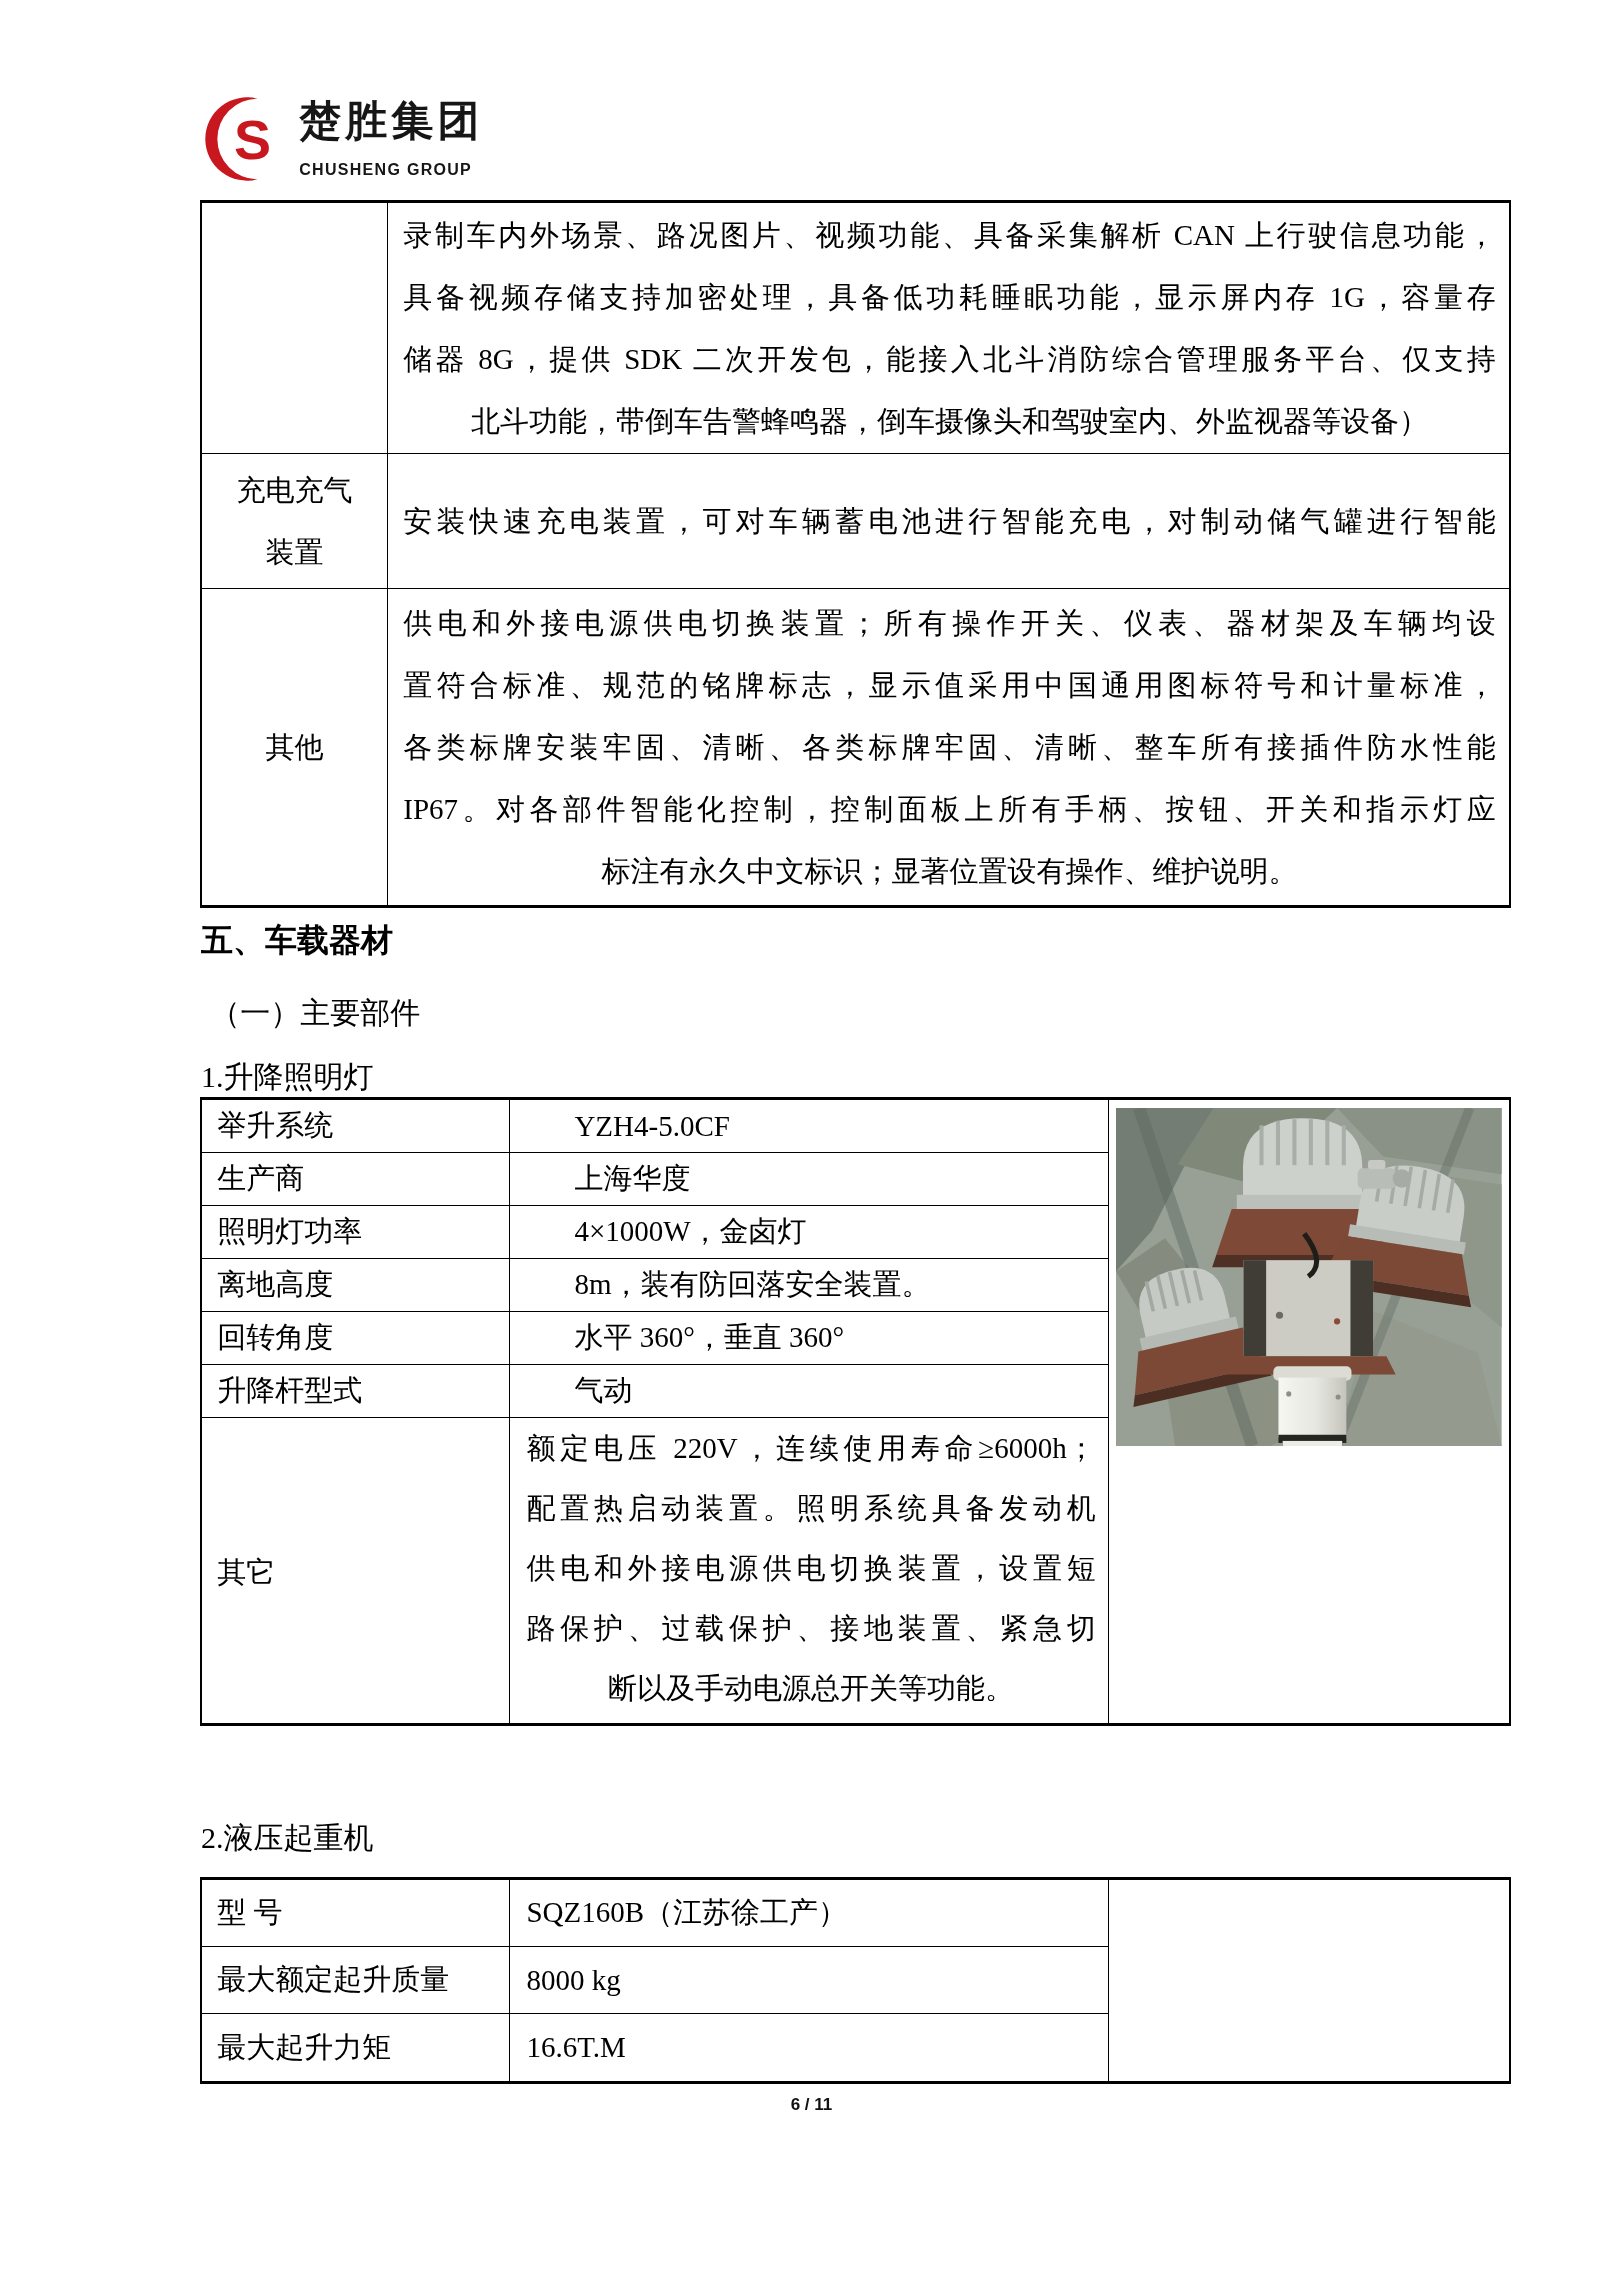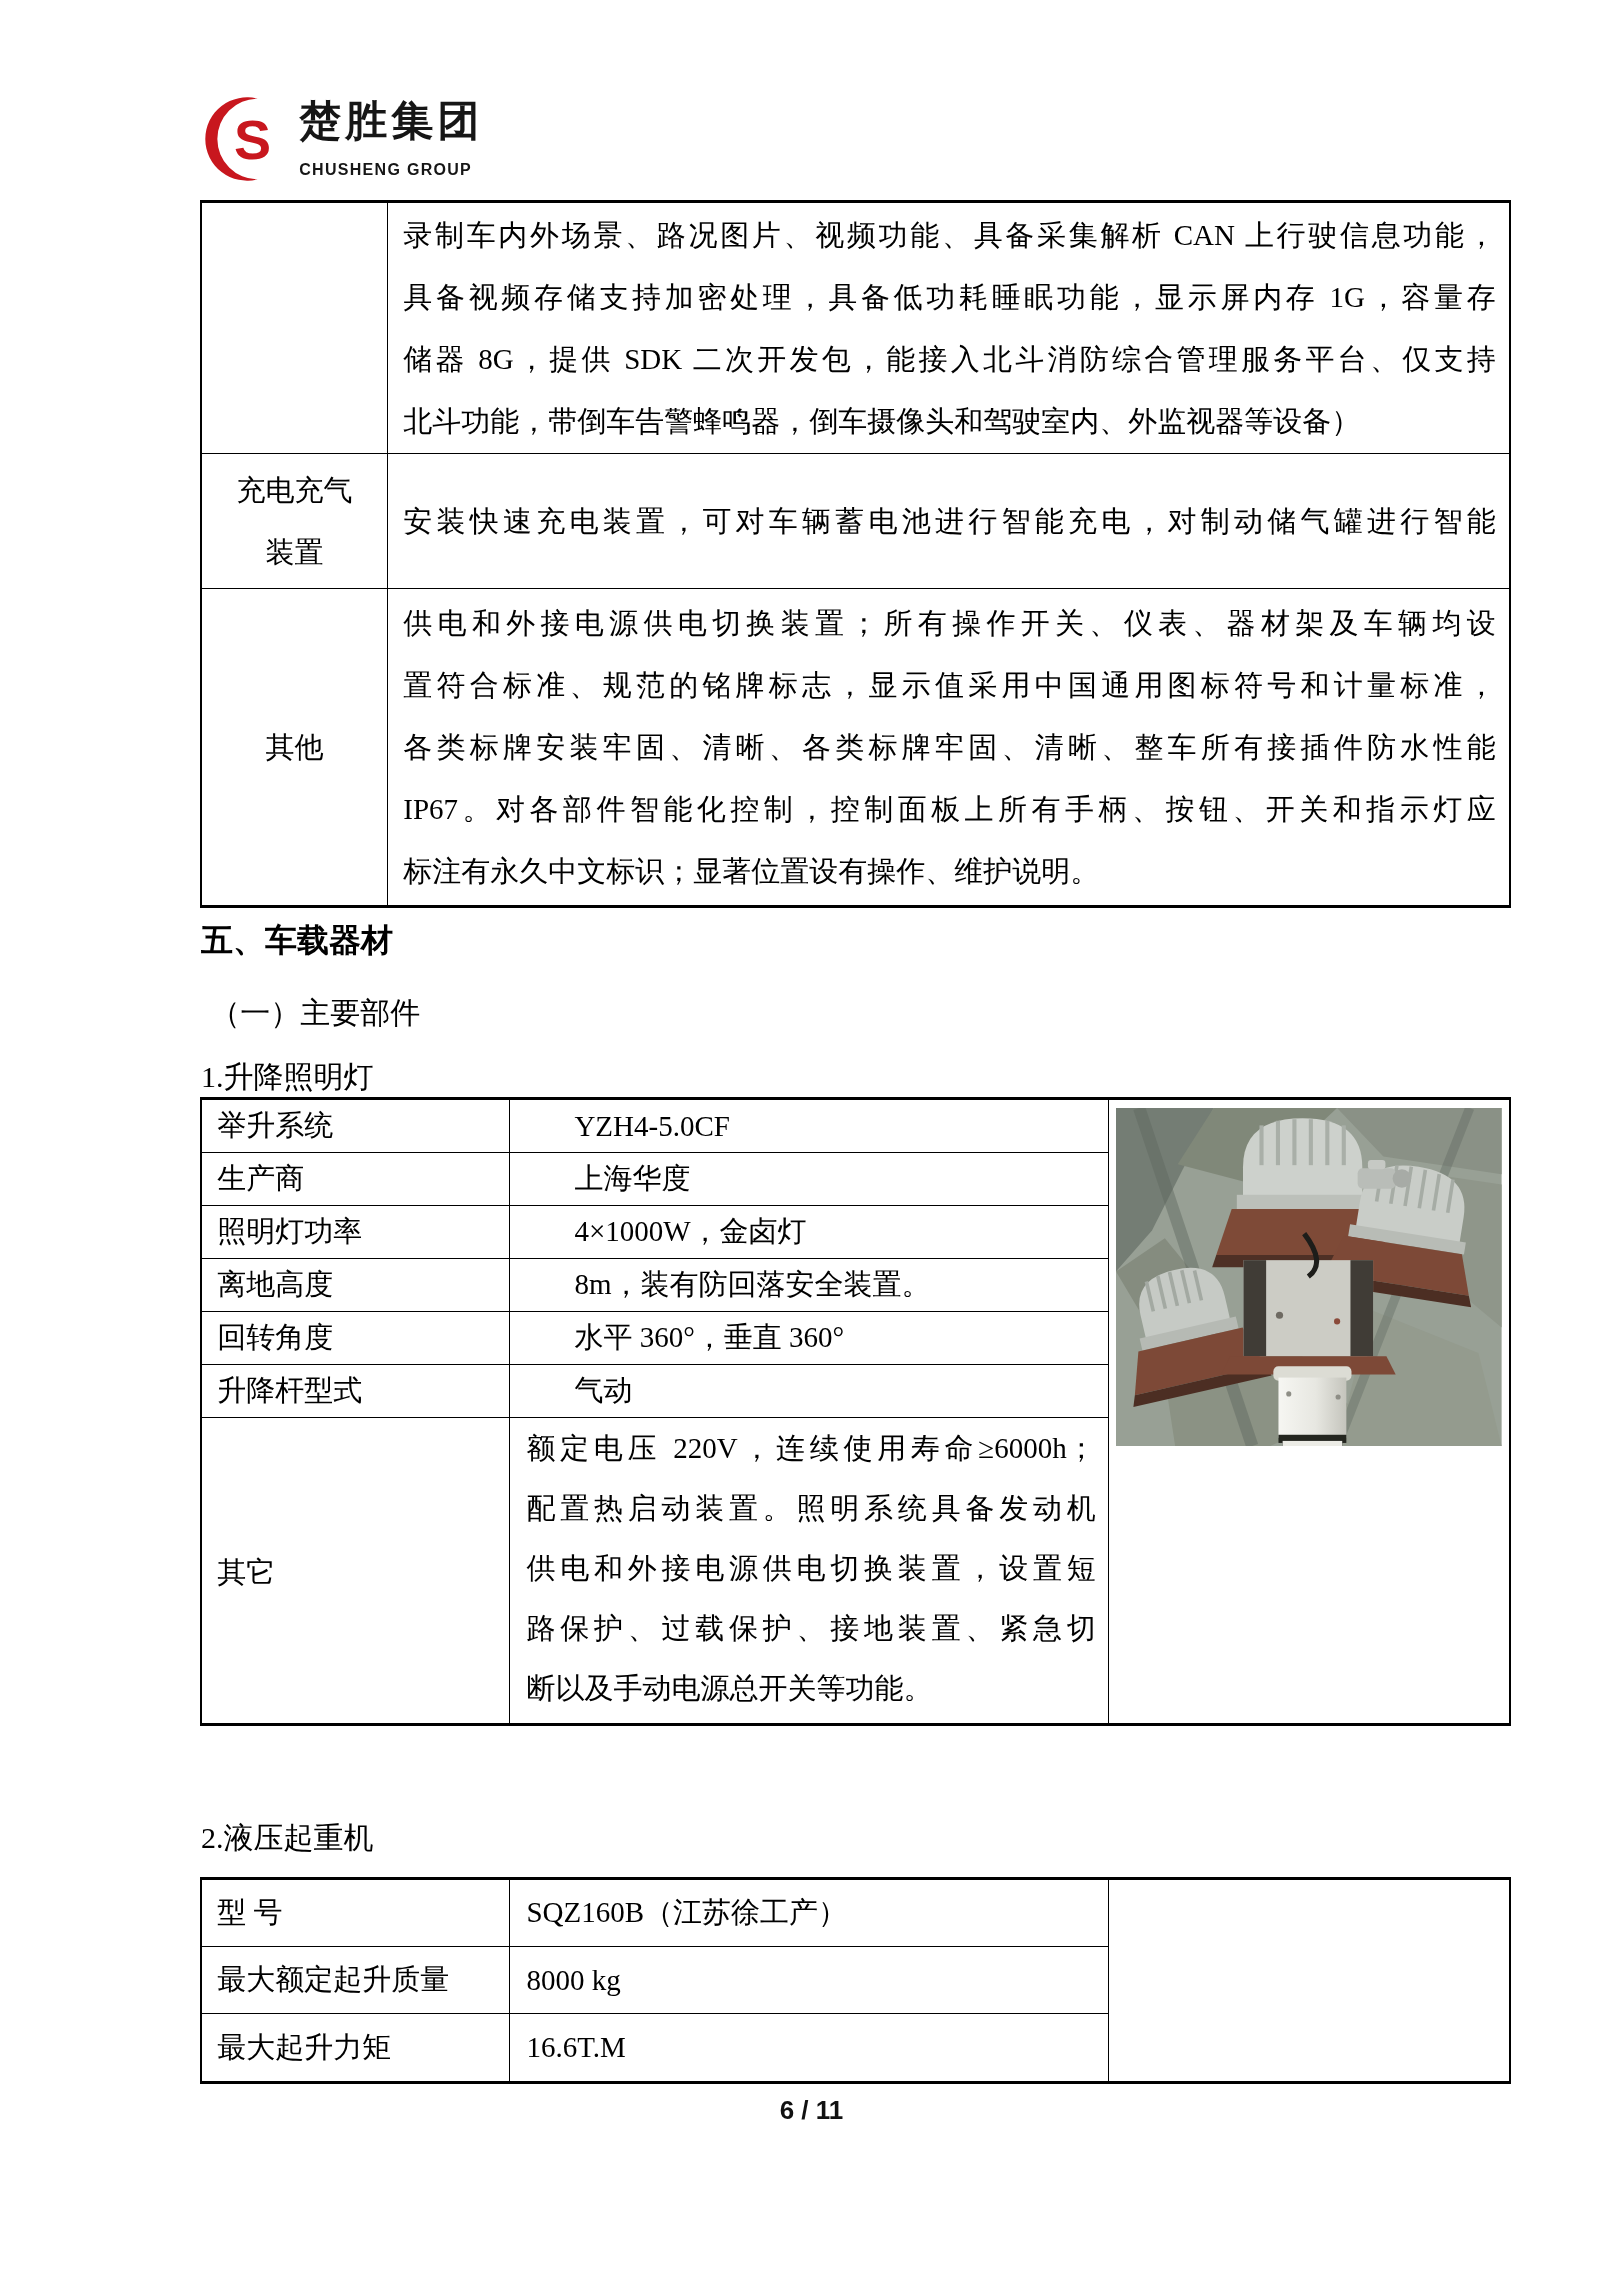--- a/index.html
+++ b/index.html
@@ -16,21 +16,21 @@
   
   .tbl{
     position:absolute;left:200px;width:1311px;box-sizing:border-box;
     border:2.6px solid #000;border-top-width:3.6px;border-bottom-width:3.6px;background:#fff;
   }
   .trow{display:grid;border-bottom:1.5px solid #000;box-sizing:border-box;}
   .trow:last-child{border-bottom:none;}
   .lblcell{border-right:1.5px solid #000;display:flex;flex-direction:column;justify-content:center;box-sizing:border-box;}
   .valcell{display:flex;flex-direction:column;justify-content:center;box-sizing:border-box;padding:0 13.3px 0 15.3px;}
   .fs{font-size:29px;}
-  .ln{height:62px;line-height:62px;font-size:29px;white-space:nowrap;overflow:visible;}
+  .ln{height:62px;line-height:62px;font-size:29px;white-space:nowrap;overflow:visible;text-align:center;}
   .just{text-align:justify;text-align-last:justify;white-space:normal;}
   .center-lines .ln{text-align:center;text-align-last:auto;white-space:normal;}
   
   .t1 .trow{grid-template-columns:186px 1fr;}
   .r490{height:251px;}.r264{height:135px;}.r618{height:316px;}
   
   .h-bold{position:absolute;left:201px;font-family:"Liberation Sans","DejaVu Sans",sans-serif;font-weight:bold;font-size:32px;color:#000;}
   .h-reg{position:absolute;left:201px;font-size:30px;color:#000;}
   .indent{padding-left:9.2px;}
   
@@ -40,21 +40,21 @@
   .t23 .trow{grid-template-columns:308px 1fr;}
   .t23 .lblcell{justify-content:center;padding-left:15.3px;}
   .t23 .valcell{padding:0 12.3px 0 16.4px;}
   .t23 .ln{height:60px;line-height:60px;}
   .r128{height:53px;gap:48px;}.r596{height:305px;}.r131{height:67px;}
   .top-align{justify-content:flex-start;padding-top:3.1px;}
   .photo-frame{width:100%;height:338px;display:block;}
   
   .footer{
     position:absolute;left:0;top:2095px;width:1623px;text-align:center;
-    font-family:"Liberation Sans","DejaVu Sans",sans-serif;font-weight:bold;font-size:26px;color:#111;
+    font-family:"Liberation Sans","DejaVu Sans",sans-serif;font-weight:bold;font-size:17px;color:#111;
   }
 </style>
 </head>
 <body>
 
 <div class="page">
 
   <div class="logo">
     <svg class="logo-mark" viewBox="0 0 190 190">
       <path d="M118,8 A90,90 0 1 0 118,182 A76,76 0 0 1 118,8 Z" fill="#c8171e"></path>

